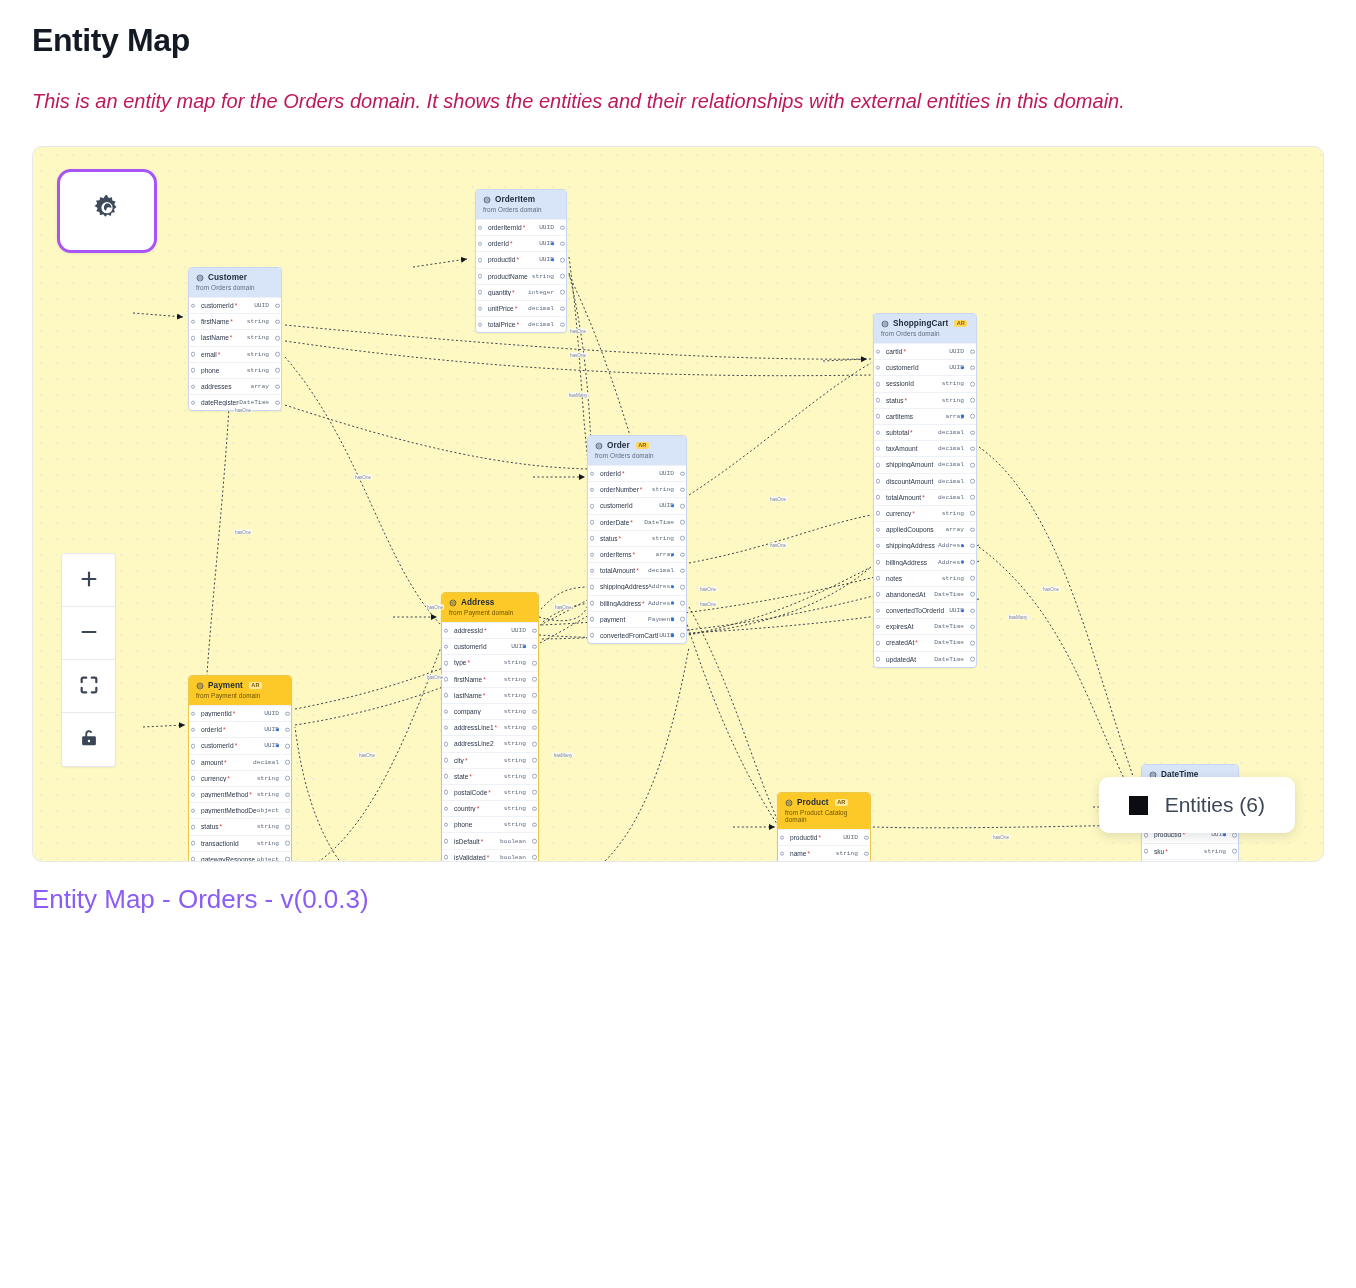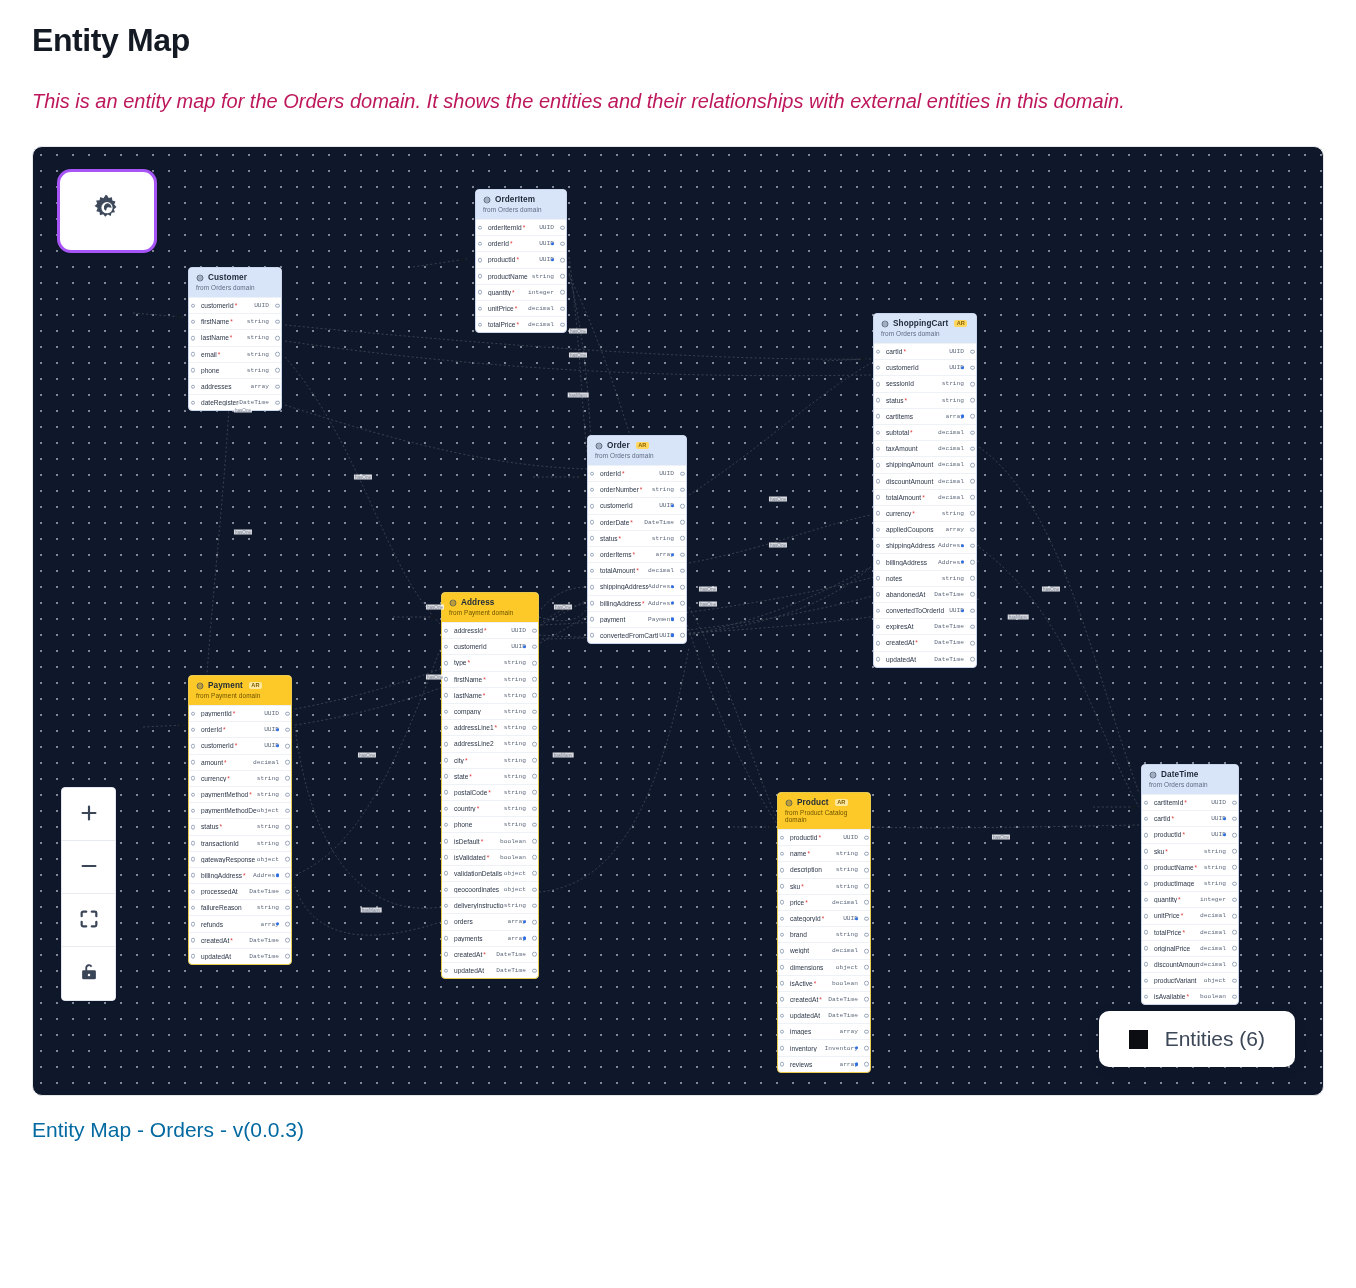--- a/index.html
+++ b/index.html
@@ -28,24 +28,24 @@
     max-width: 1130px;
     font-style: italic;
   }
 
   
   .canvas-wrap {
     position: relative;
     margin-top: 28px;
     margin-left: 2px;
     width: 1292px;
-    height: 950px;
+    height: 716px;
     border: 1px solid #e6e8ec;
     border-radius: 10px;
-    background: #0f172a;
+    background: #fef9c3;
     overflow: hidden;
   }
   .dots {
     position: absolute; inset: 0;
     background-image: radial-gradient(#dfe3ea 0.9px, transparent 0.9px);
     background-size: 16px 16px;
     opacity: .55;
   }
   .edges { position: absolute; inset: 0; }
 
@@ -157,21 +157,21 @@
     background: #fff;
     border-radius: 10px;
     box-shadow: 0 3px 12px rgba(16,24,40,.13);
     padding: 16px 30px;
     display: flex; align-items: center; gap: 17px;
   }
   .legend-swatch { width: 19px; height: 19px; background: #0b0d12; }
   .legend-text { font-size: 21px; color: #3c4758; }
 
   .caption {
-    font-size: 21px; color: #0369a1;
+    font-size: 26px; color: #8b5cf6;
     margin: 22px 0 0 2px;
   }
 
   .edge-label {
     position: absolute;
     font-size: 4.6px;
     color: #7b8598;
     font-family: "Liberation Sans", sans-serif;
     white-space: nowrap;
     transform: translate(-50%,-50%);

